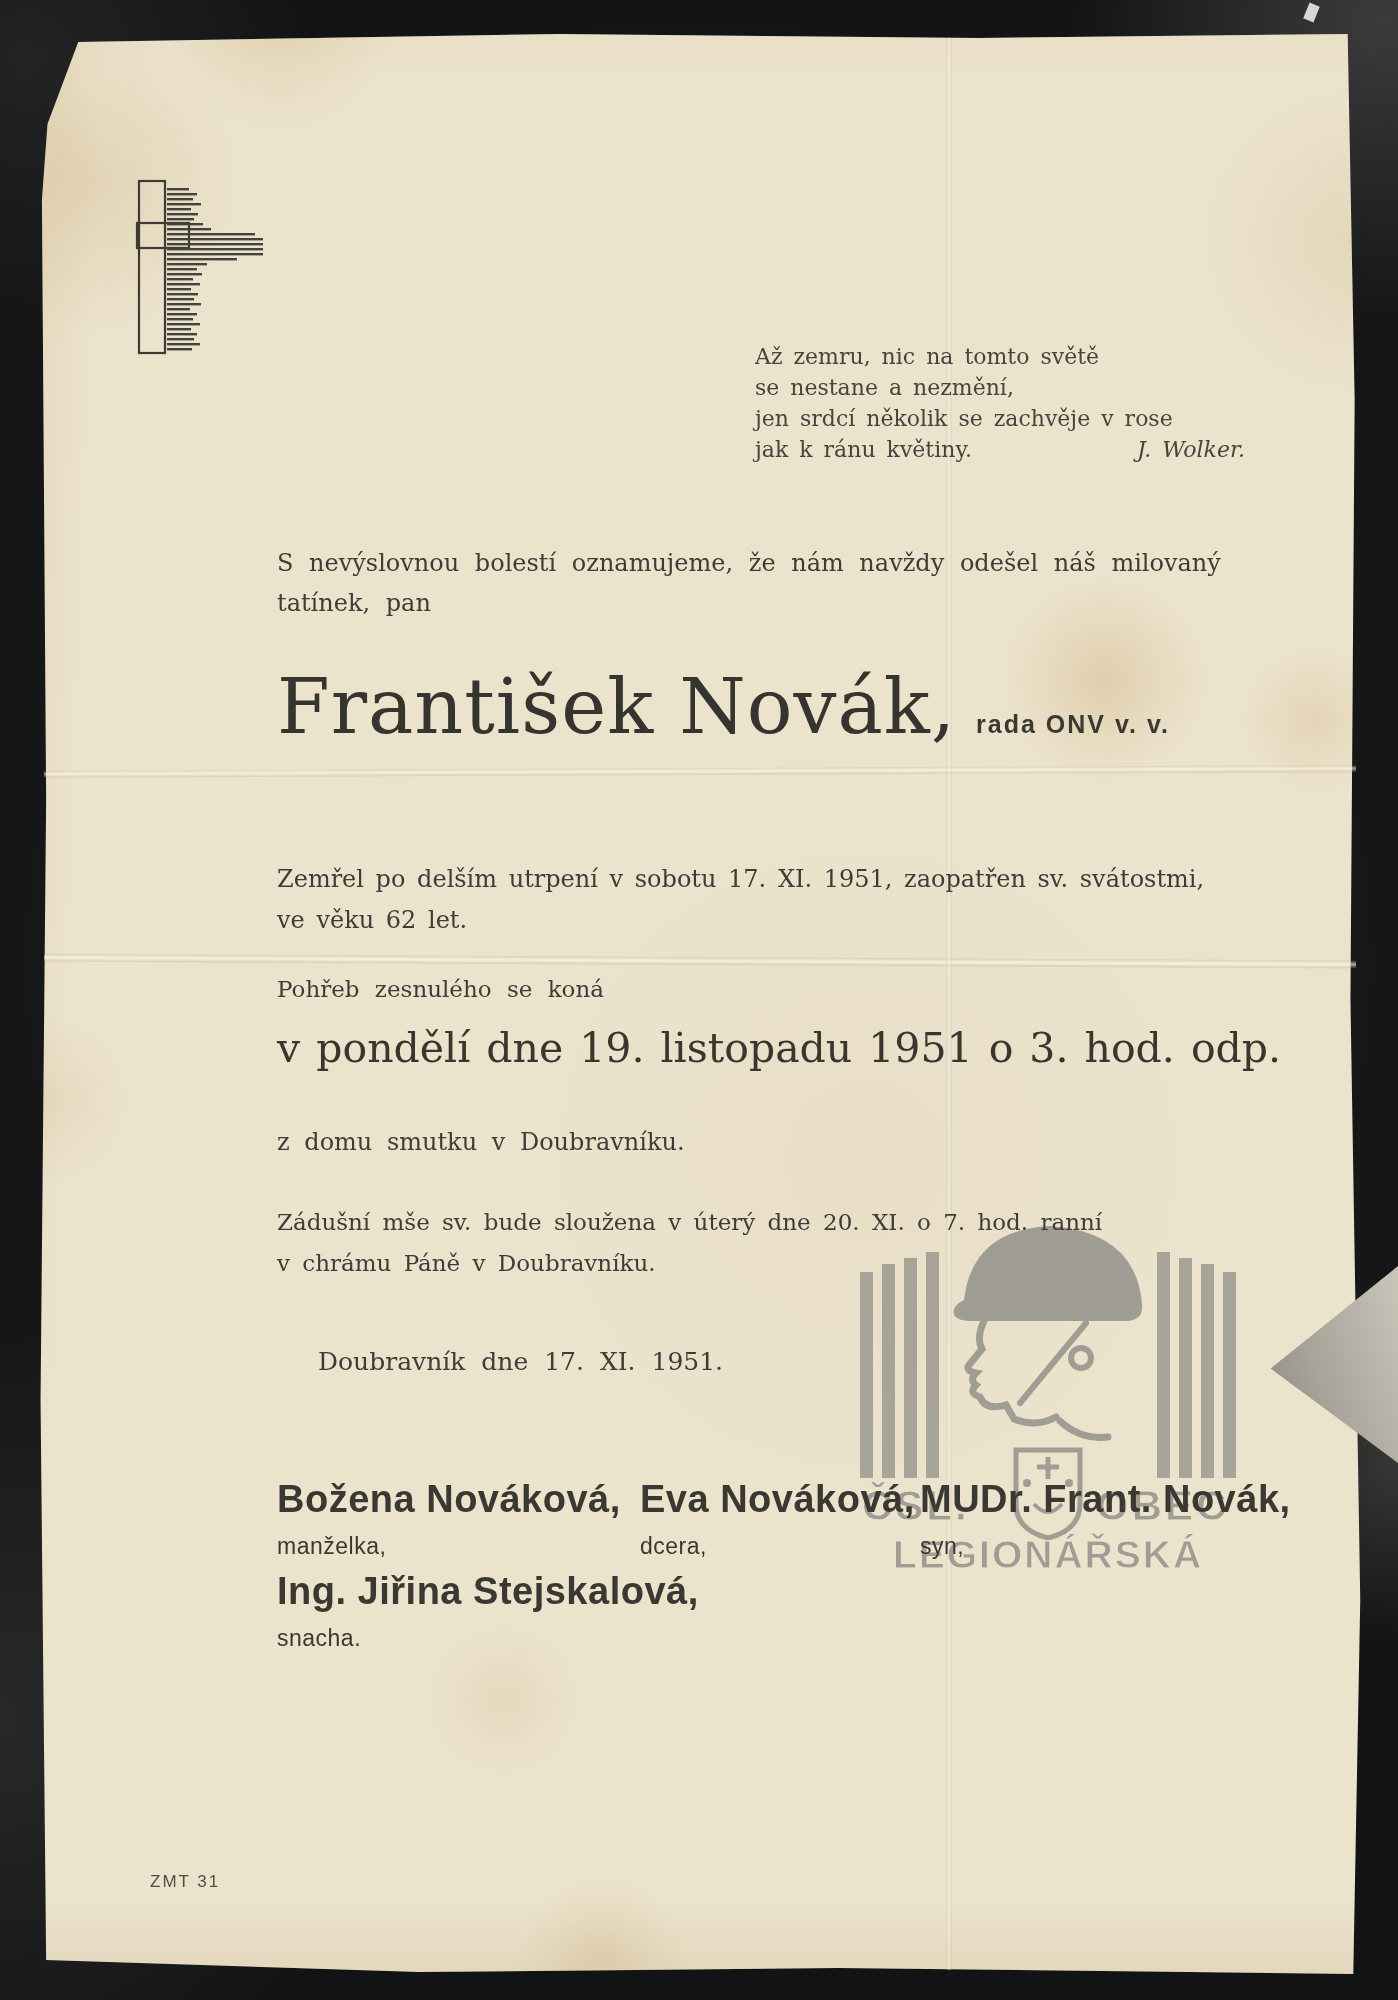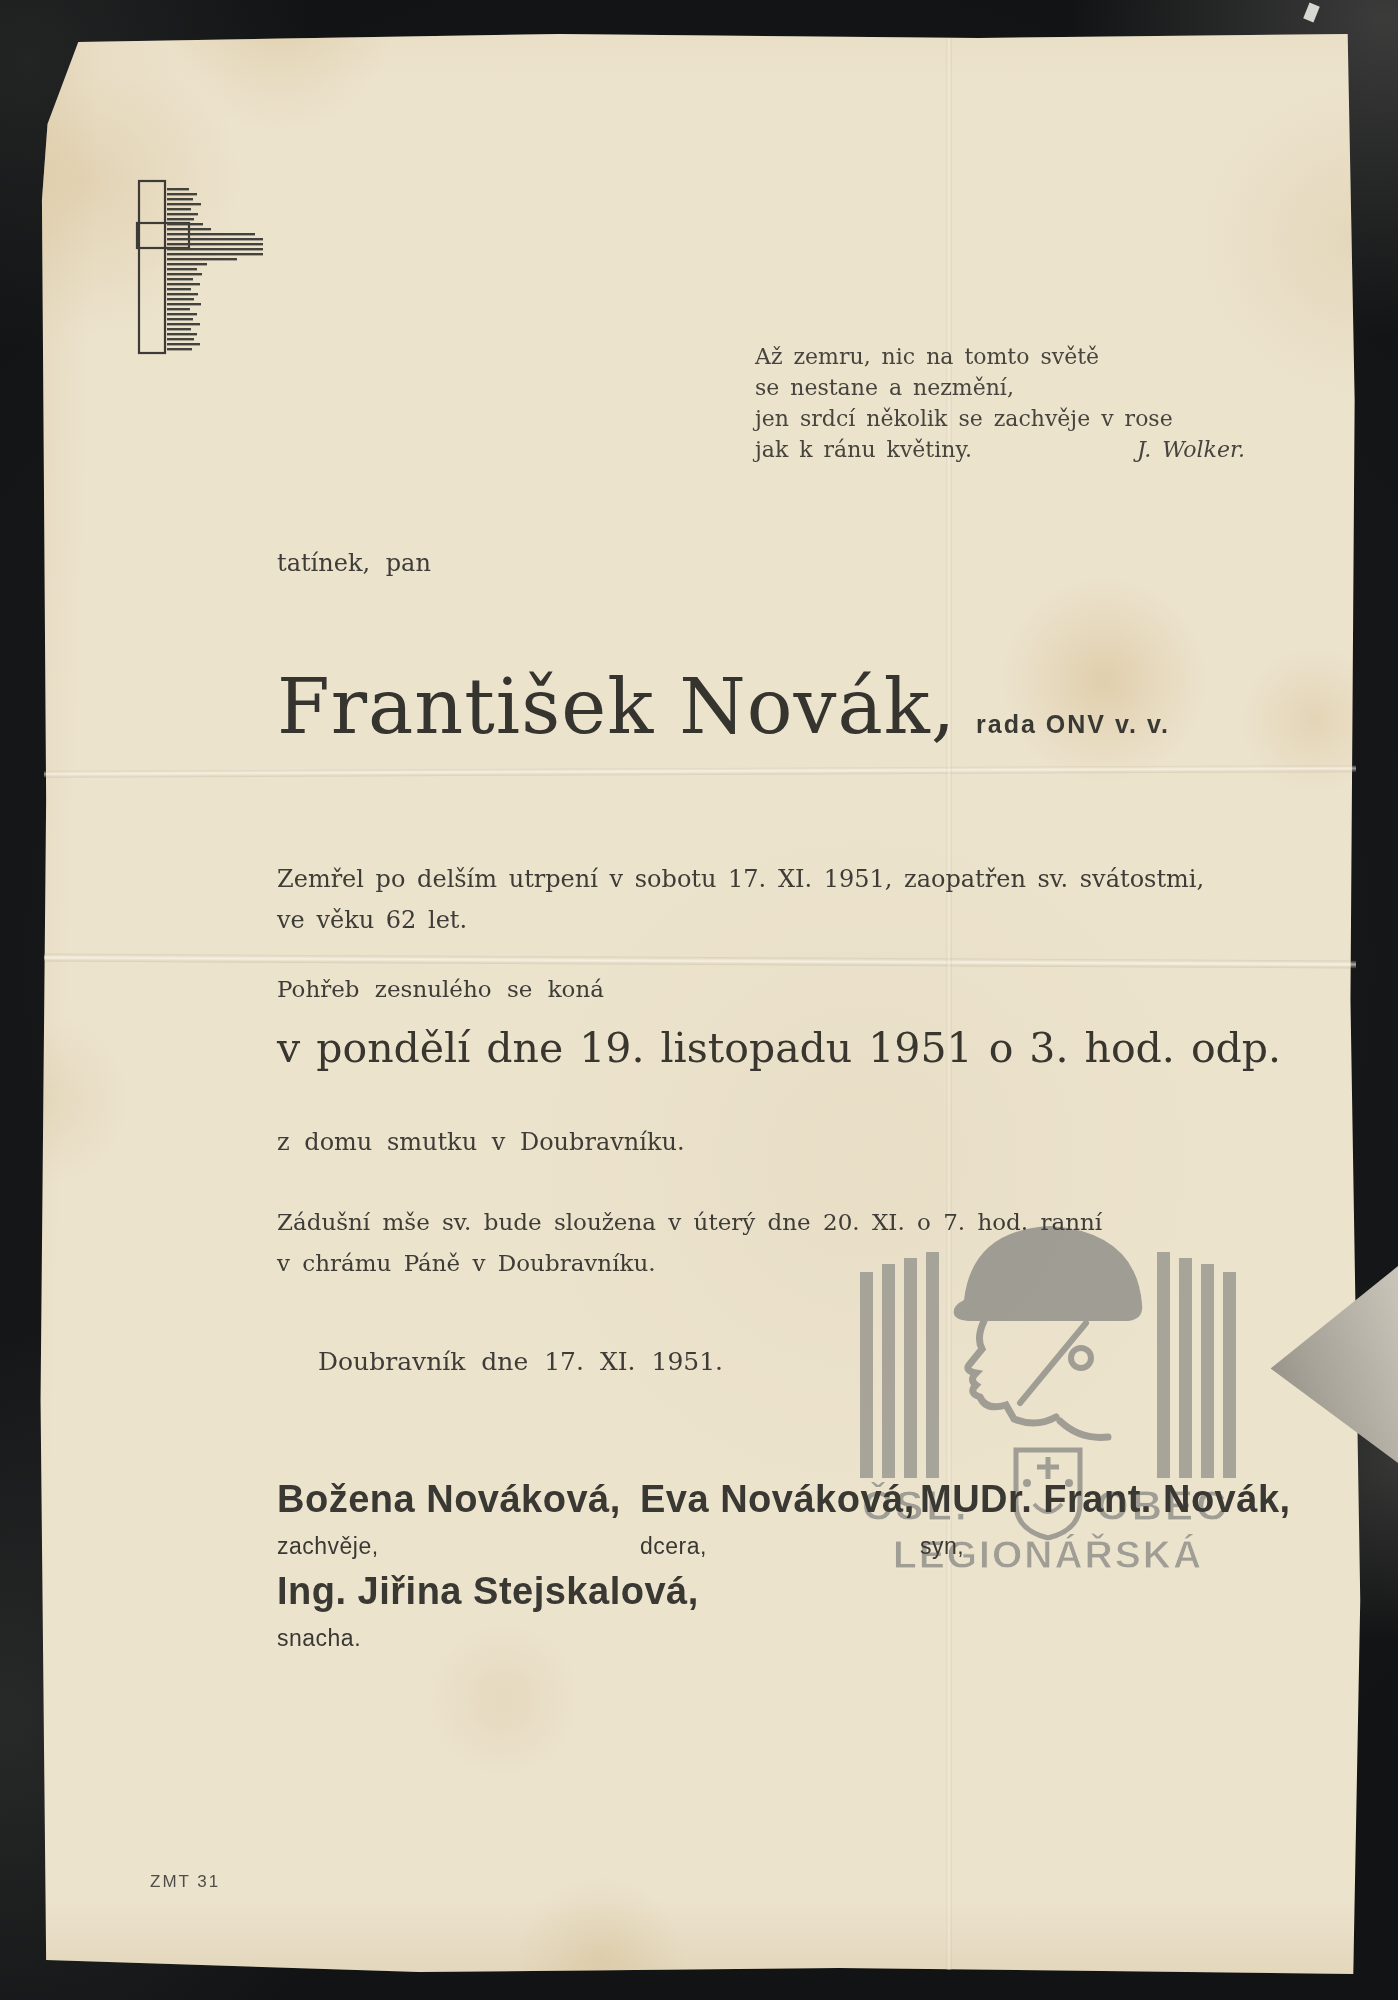--- a/index.html
+++ b/index.html
@@ -155,20 +155,21 @@
     <div>Až zemru, nic na tomto světě</div>
     <div>se nestane a nezmění,</div>
     <div>jen srdcí několik se zachvěje v rose</div>
     <div class="poem-last">
       <span>jak k ránu květiny.</span>
       <span class="poem-author">J. Wolker.</span>
     </div>
   </div>
 
   <div class="txt intro">
+    <div>S nevýslovnou bolestí oznamujeme, že nám navždy odešel náš milovaný</div>
     <div>tatínek, pan</div>
   </div>
 
   <div class="txt name-row">
     <span class="deceased-name">František Novák,</span>
     <span class="deceased-title">rada ONV v. v.</span>
   </div>
 
   <div class="txt death">
     <div>Zemřel po delším utrpení v sobotu 17. XI. 1951, zaopatřen sv. svátostmi,</div>
@@ -181,21 +182,21 @@
 
   <div class="txt mass">
     <div>Zádušní mše sv. bude sloužena v úterý dne 20. XI. o 7. hod. ranní</div>
     <div>v chrámu Páně v Doubravníku.</div>
   </div>
 
   <div class="txt dateline">Doubravník dne 17. XI. 1951.</div>
 
   <div class="mourner m1">
     <div class="m-name">Božena Nováková,</div>
-    <div class="m-rel">zachvěje,</div>
+    <div class="m-rel">manželka,</div>
   </div>
   <div class="mourner m2">
     <div class="m-name">Eva Nováková,</div>
     <div class="m-rel">dcera,</div>
   </div>
   <div class="mourner m3">
     <div class="m-name">MUDr. Frant. Novák,</div>
     <div class="m-rel">syn,</div>
   </div>
   <div class="mourner m4">

